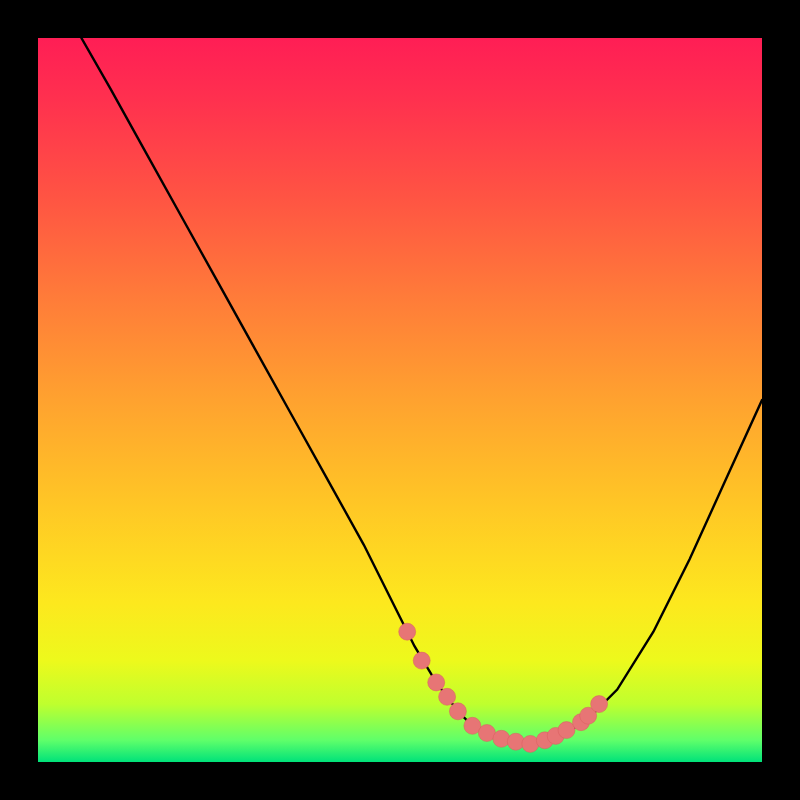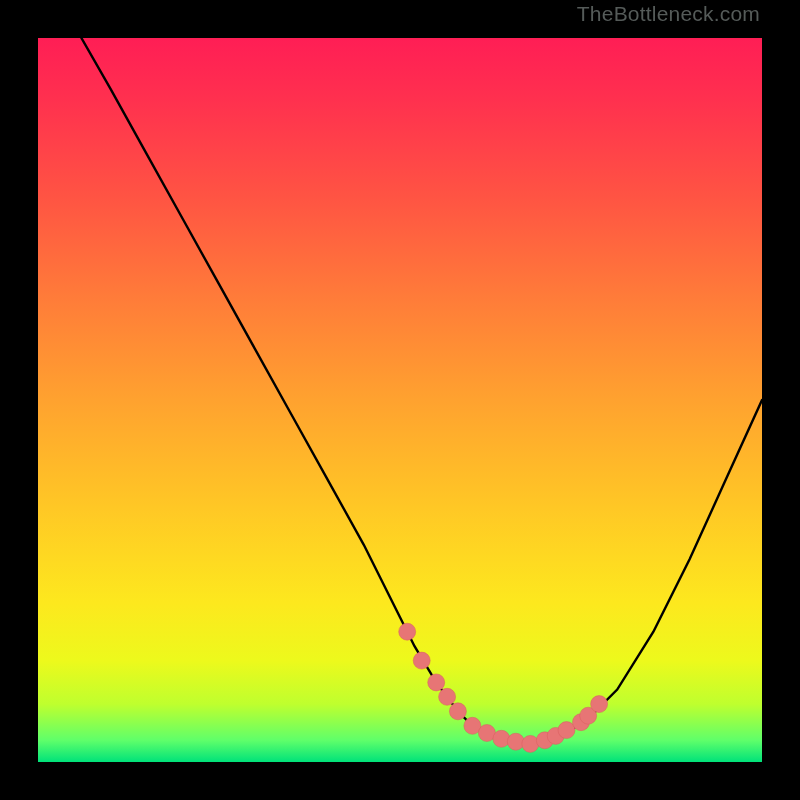--- a/index.html
+++ b/index.html
@@ -85,14 +85,13 @@
           <circle cx="492.3" cy="705.9" r="8.5" class="dot"></circle>
           <circle cx="506.8" cy="702.3" r="8.5" class="dot"></circle>
           <circle cx="517.7" cy="697.9" r="8.5" class="dot"></circle>
           <circle cx="528.5" cy="692.1" r="8.5" class="dot"></circle>
           <circle cx="543.0" cy="684.2" r="8.5" class="dot"></circle>
           <circle cx="550.2" cy="677.7" r="8.5" class="dot"></circle>
           <circle cx="561.1" cy="666.1" r="8.5" class="dot"></circle>
         </g>
     </svg>
   </div>
-  <div class="watermark">TheBottleneck.com</div>
 </div>
 
 </body></html>

